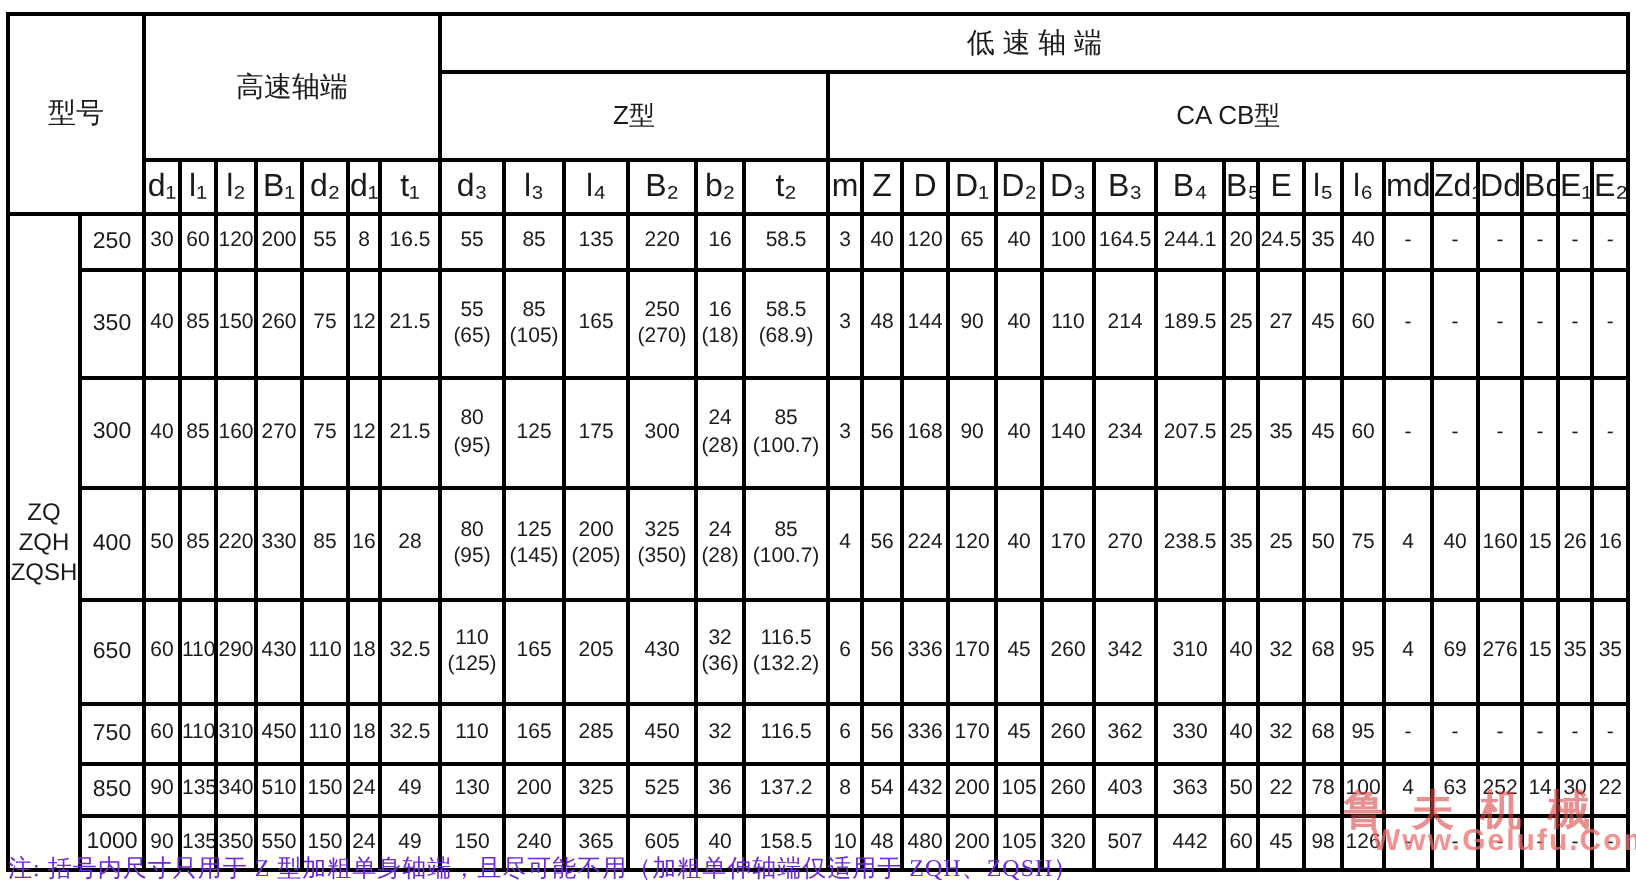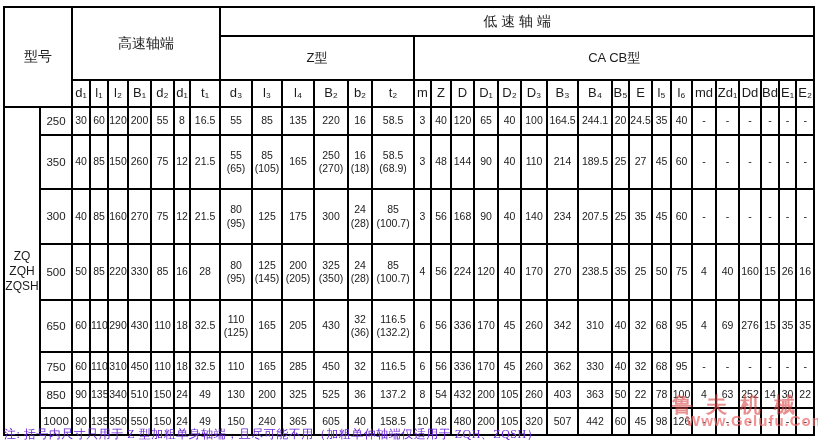--- a/index.html
+++ b/index.html
@@ -3,21 +3,21 @@
 <meta charset="utf-8">
 <style>
   html,body{margin:0;padding:0;background:#ffffff;}
   .page{position:relative;width:818px;height:448px;background:#fff;overflow:hidden;
         font-family:"Liberation Sans","DejaVu Sans",sans-serif;color:#1b1b1b;}
   table.spec{border-collapse:collapse;table-layout:fixed;width:812px;margin:6px 0 0 3px;}
   table.spec th,table.spec td{border:2px solid #000;padding:0;text-align:center;vertical-align:middle;
         white-space:pre-line;overflow:hidden;line-height:1.25;}
   th.big{font-size:14px;font-weight:normal;}
   th.mid{font-size:13px;font-weight:normal;}
-  th.lbl{font-size:13px;font-weight:normal;}
+  th.lbl{font-size:16px;font-weight:normal;}
   td.num{font-size:10.5px;}
   td.model{font-size:11.5px;}
   td.series{font-size:12px;line-height:2.0;}
   .note{position:absolute;left:4px;top:426px;width:814px;font-family:"Liberation Serif","DejaVu Serif",serif;
         font-size:12px;color:#6d28d9;white-space:nowrap;letter-spacing:0.5px;}
   .wm{position:absolute;pointer-events:none;font-weight:bold;}
   .wm-cn{left:672px;top:391px;font-size:21px;letter-spacing:13px;white-space:nowrap;}
   .wm-url{left:686px;top:412px;font-size:15px;letter-spacing:1px;white-space:nowrap;}
 </style>
 </head>
@@ -213,21 +213,21 @@
           <td class="num">45</td>
           <td class="num">60</td>
           <td class="num">-</td>
           <td class="num">-</td>
           <td class="num">-</td>
           <td class="num">-</td>
           <td class="num">-</td>
           <td class="num">-</td>
         </tr>
         <tr style="height: 56px;">
-          <td class="model">500</td>
+          <td class="model">400</td>
           <td class="num">50</td>
           <td class="num">85</td>
           <td class="num">220</td>
           <td class="num">330</td>
           <td class="num">85</td>
           <td class="num">16</td>
           <td class="num">28</td>
           <td class="num">80
 (95)</td>
           <td class="num">125

